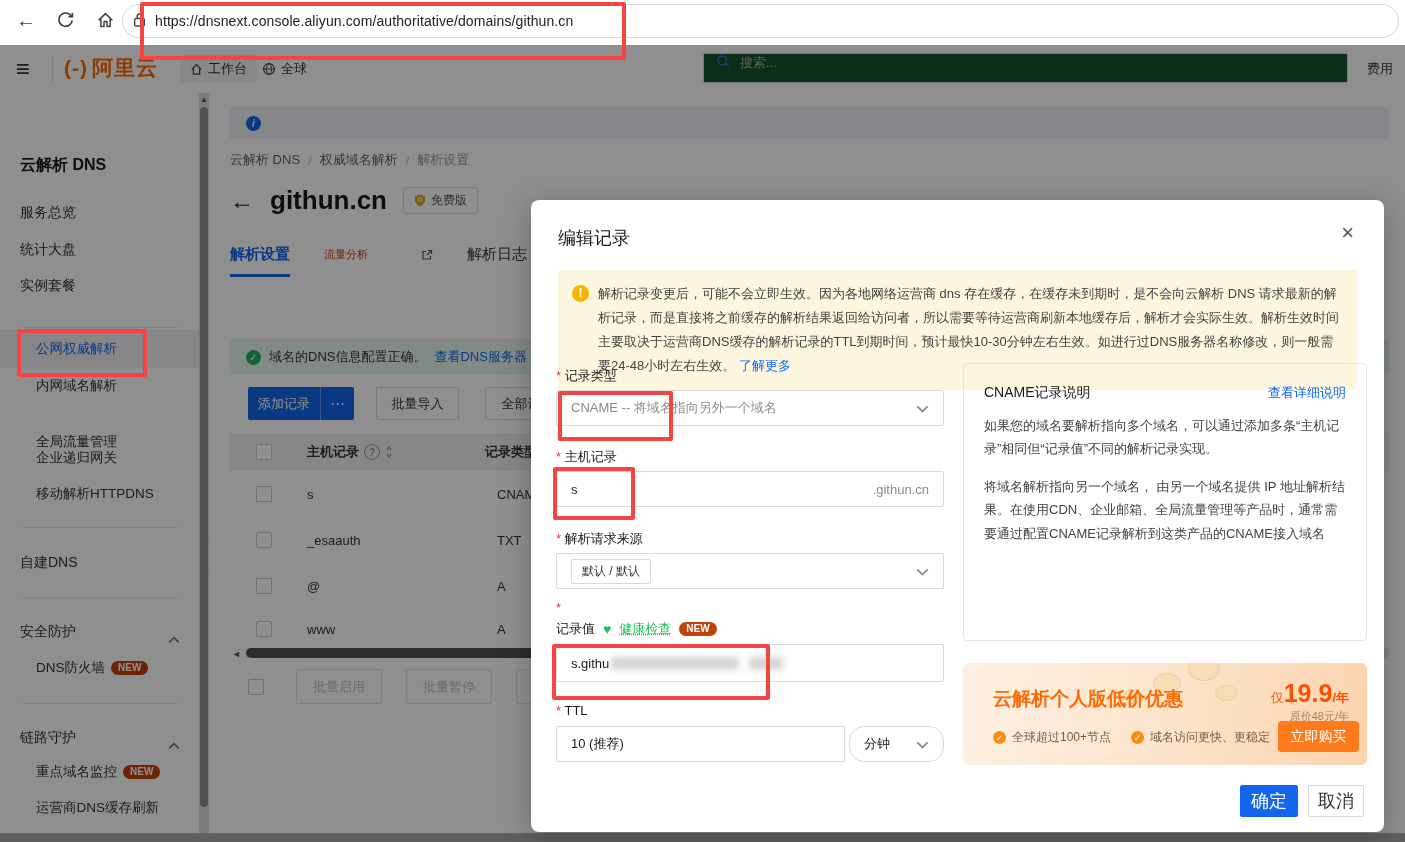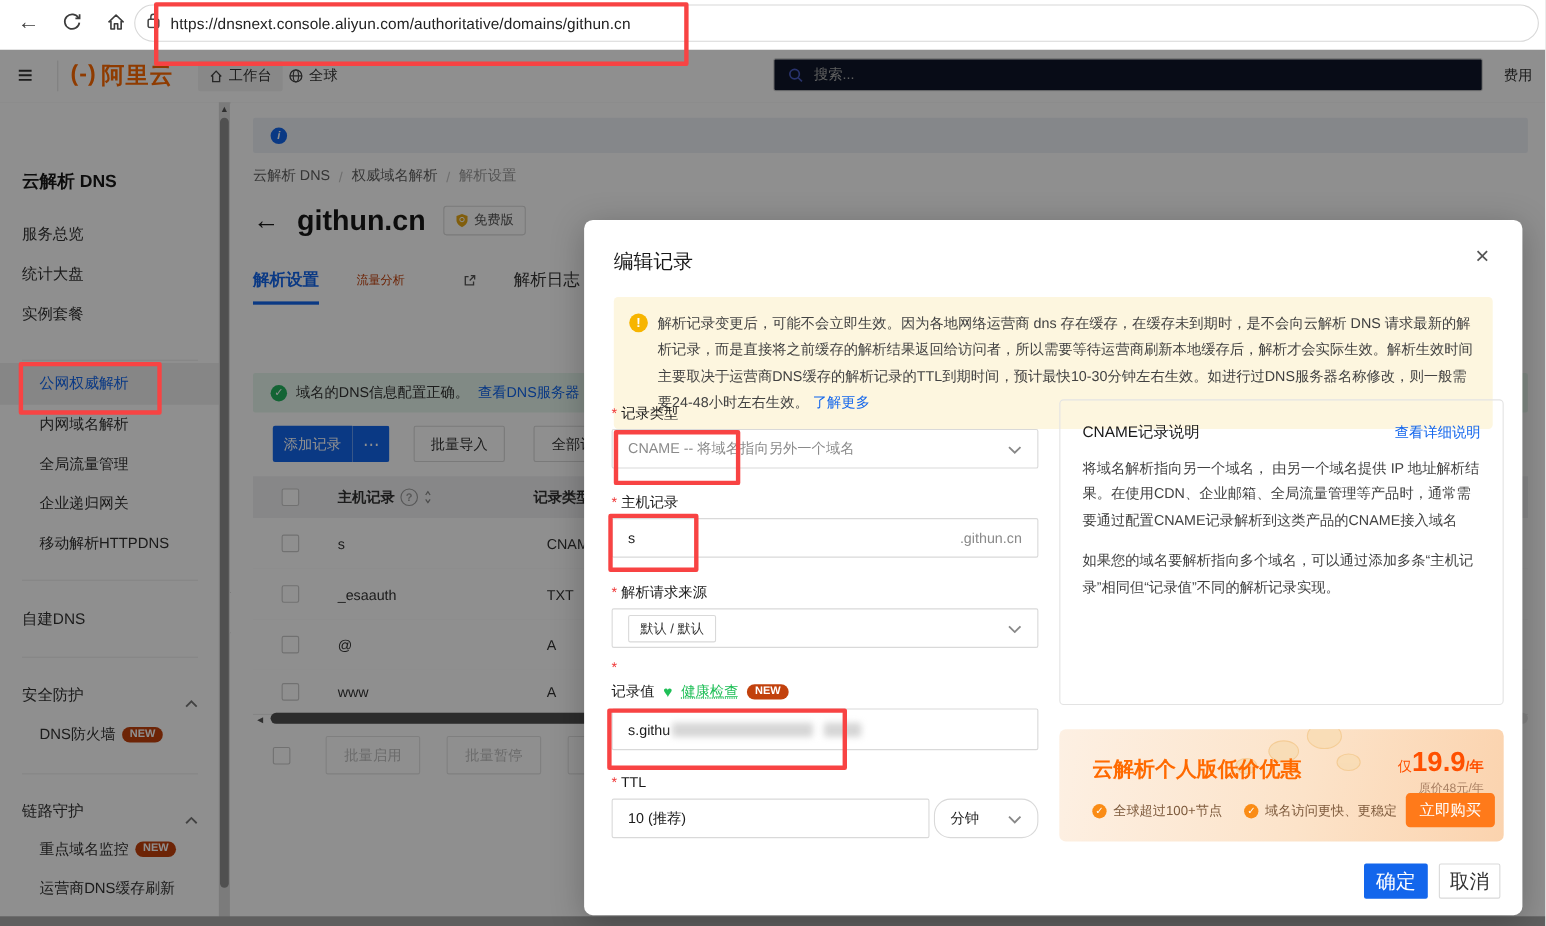--- a/index.html
+++ b/index.html
@@ -9,21 +9,21 @@
   
   .chrome{position:absolute;left:0;top:0;width:1405px;height:45px;background:#fff;z-index:70;}
   .chrome .navic{color:#3c3c3c;font-size:20px;}
   .urlpill{position:absolute;left:122px;top:4px;width:1277px;height:34px;border:1px solid #d8d8d8;border-radius:17px;background:#fff;display:flex;align-items:center;padding-left:10px;box-sizing:border-box;}
   .urltext{font-size:14px;color:#222;margin-left:9px;letter-spacing:.1px;}
   
   .app{position:absolute;left:0;top:45px;width:1405px;height:797px;background:#fff;}
   .topnav{position:absolute;left:0;top:0;width:1405px;height:48px;background:#fff;border-bottom:1px solid #e8e8e8;}
   .logo{font-weight:bold;color:#ff6a00;font-size:21px;letter-spacing:1px;}
   .navitem{font-size:13px;color:#333;display:flex;align-items:center;gap:5px;}
-  .search{position:absolute;left:703px;top:8px;width:645px;height:30px;border:1px solid #d9d9d9;border-radius:2px;display:flex;align-items:center;padding-left:12px;box-sizing:border-box;background:#0f172a;}
+  .search{position:absolute;left:703px;top:8px;width:645px;height:30px;border:1px solid #d9d9d9;border-radius:2px;display:flex;padding-left:12px;box-sizing:border-box;background:#14532d;}
   
   .sidebar{position:absolute;left:0;top:48px;width:200px;height:749px;background:#fff;border-right:1px solid #e9e9e9;box-sizing:border-box;}
   .s-title{position:absolute;left:20px;font-size:16px;font-weight:bold;color:#181818;}
   .s-item{position:absolute;left:20px;height:26px;line-height:26px;font-size:14px;color:#333;}
   .s-sub{position:absolute;left:36px;height:26px;line-height:26px;font-size:13.5px;color:#333;display:flex;align-items:center;gap:6px;}
   .s-hr{position:absolute;left:20px;width:160px;height:1px;background:#ededed;}
   .s-group{position:absolute;left:20px;width:160px;height:26px;line-height:26px;font-size:14px;color:#333;}
   .s-chev{position:absolute;right:0;top:8px;}
   .s-selected{position:absolute;left:0;width:199px;height:38px;background:#efefef;}
   .pill{display:inline-block;background:#c2410c;color:#fff;font-size:10px;font-weight:bold;border-radius:9px;padding:2px 7px;line-height:1;}
@@ -114,21 +114,21 @@
 
       <div class="s-group" style="top:247px;">
         <span>解析配置</span>
         <span class="s-chev"><svg width="12" height="8" viewBox="0 0 10 6">
               <path d="M1 5l4-4 4 4" fill="none" stroke="#777" stroke-width="1.4"></path>
             </svg></span>
       </div>
       <div class="s-selected" style="top:237px;"></div>
       <div class="s-sub" style="top:243px;color:#1366ec;z-index:2;">公网权威解析</div>
       <div class="s-sub" style="top:280px;">内网域名解析</div>
-      <div class="s-sub" style="top:316px;">全局流量管理</div>
+      <div class="s-sub" style="top:336px;">全局流量管理</div>
       <div class="s-sub" style="top:352px;">企业递归网关</div>
       <div class="s-sub" style="top:388px;">移动解析HTTPDNS</div>
       <div class="s-hr" style="top:434px;"></div>
 
       <div class="s-item" style="top:456px;">自建DNS</div>
       <div class="s-hr" style="top:504px;"></div>
 
       <div class="s-group" style="top:525px;">
         <span>安全防护</span>
         <span class="s-chev"><svg width="12" height="8" viewBox="0 0 10 6">
@@ -340,22 +340,22 @@
       <span class="chev"><svg width="13" height="8" viewBox="0 0 10 6">
             <path d="M1 1l4 4 4-4" fill="none" stroke="#888" stroke-width="1.3"></path>
           </svg></span>
     </div>
 
     <div class="panel">
       <div class="flex" style="justify-content:space-between;margin-bottom:12px;">
         <span style="font-size:14px;color:#181818;">CNAME记录说明</span>
         <span class="link" style="font-size:13px;">查看详细说明</span>
       </div>
+      <p>如果您的域名要解析指向多个域名，可以通过添加多条“主机记录”相同但“记录值”不同的解析记录实现。</p>
       <p>将域名解析指向另一个域名， 由另一个域名提供 IP 地址解析结果。在使用CDN、企业邮箱、全局流量管理等产品时，通常需要通过配置CNAME记录解析到这类产品的CNAME接入域名</p>
-      <p>如果您的域名要解析指向多个域名，可以通过添加多条“主机记录”相同但“记录值”不同的解析记录实现。</p>
     </div>
 
     <div class="promo">
       <span class="coin" style="left:190px;top:10px;width:26px;height:18px;"></span>
       <span class="coin" style="left:225px;top:-6px;width:30px;height:22px;"></span>
       <span class="coin" style="left:160px;top:26px;width:18px;height:13px;"></span>
       <span class="coin" style="left:252px;top:22px;width:20px;height:14px;"></span>
       <div class="ab" style="left:30px;top:23px;font-size:19px;font-weight:bold;color:#ff6a00;">云解析个人版低价优惠</div>
       <div class="ab" style="right:18px;top:16px;color:#ff5000;">
         <span style="font-size:13px;">仅</span><span style="font-size:25px;font-weight:bold;">19.9</span><span style="font-size:13px;font-weight:bold;">/年</span>

